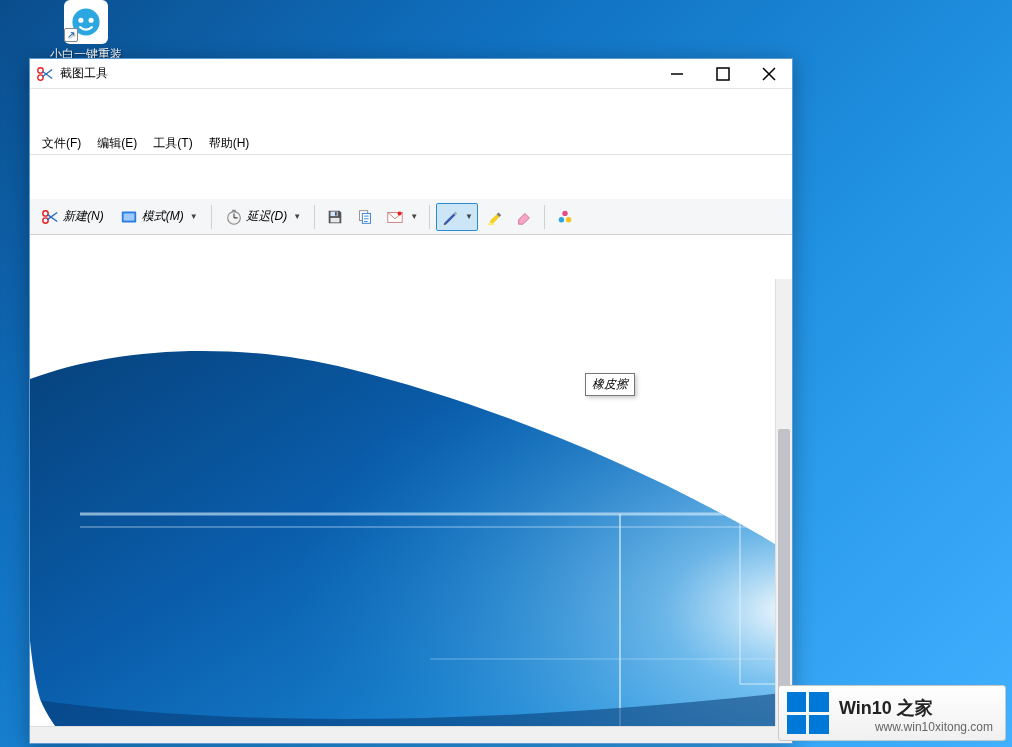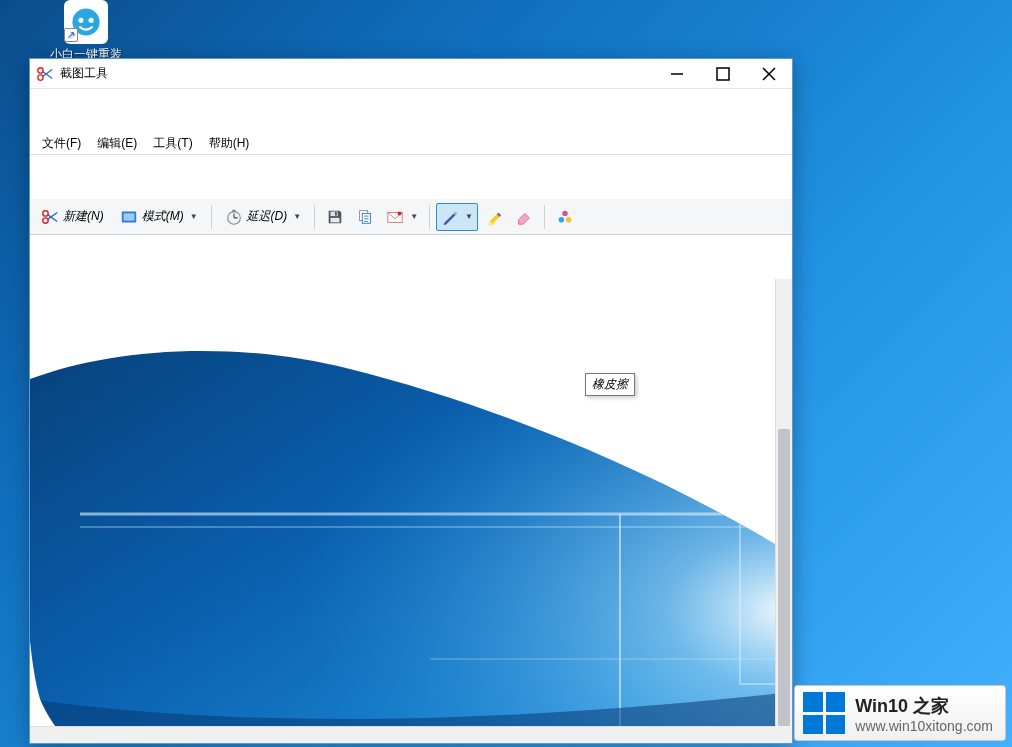--- a/index.html
+++ b/index.html
@@ -160,21 +160,21 @@
   padding: 6px 12px 6px 8px;
   display: flex; align-items: flex-end; gap: 10px;
 }
 .watermark .wlogo {
   width: 42px; height: 42px;
   display: grid; grid-template-columns: 1fr 1fr; grid-template-rows: 1fr 1fr; gap: 3px;
 }
 .watermark .wlogo div { background: #0078d7; }
 .watermark .wt { display: flex; flex-direction: column; }
 .watermark .wt-main { font-size: 18px; font-weight: 700; color: #222; }
-.watermark .wt-sub { font-size: 14px; color: #666; }
+.watermark .wt-sub { font-size: 12px; color: #666; margin-left: 36px; }
 
 svg.i { width: 18px; height: 18px; display: block; }
 </style>
 </head>
 <body>
 
 <div class="desktop">
   <div class="desktop-icon">
     <div class="ic">
       <svg viewBox="0 0 40 40">

